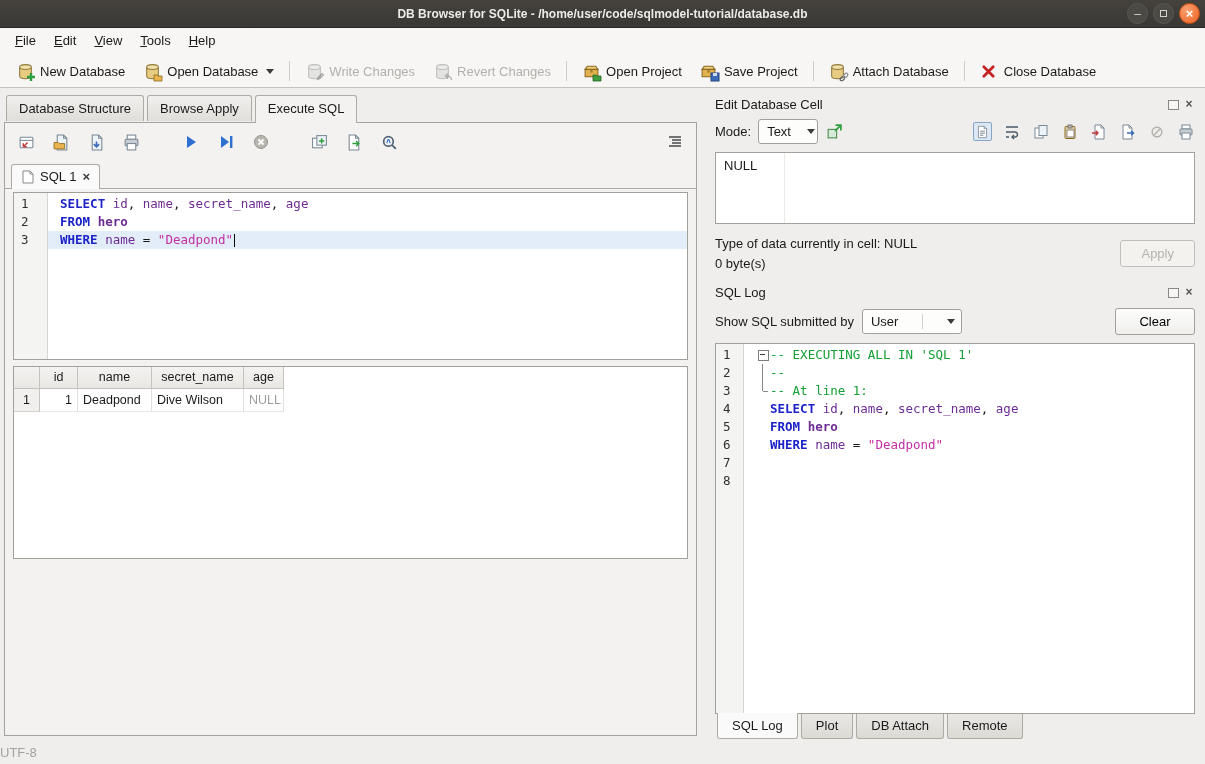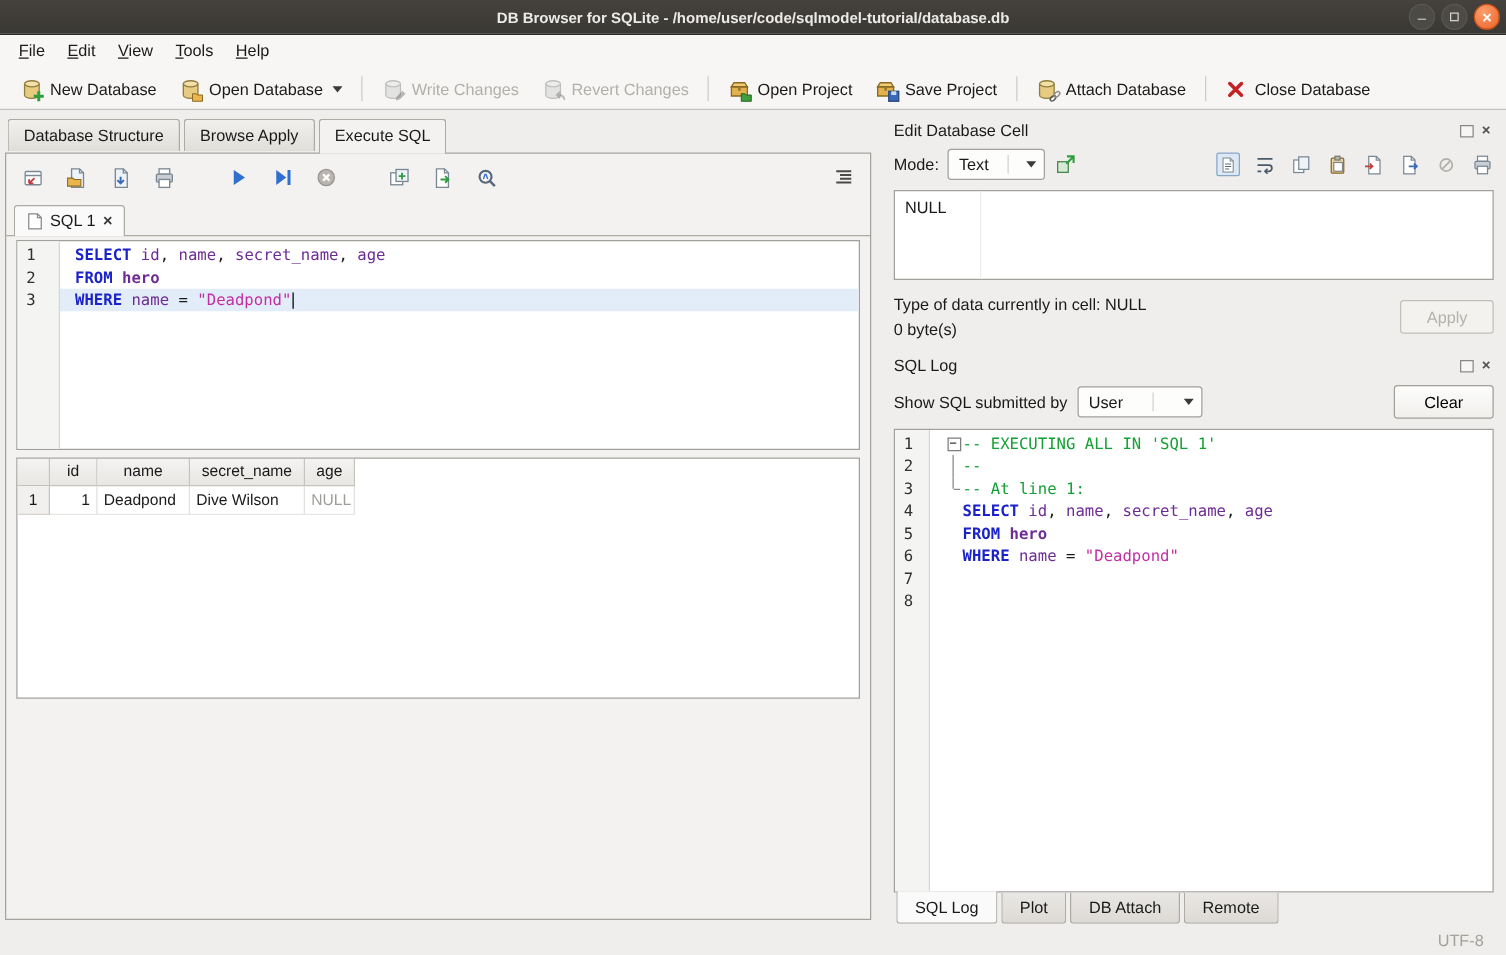--- a/index.html
+++ b/index.html
@@ -139,21 +139,21 @@
   .dock-btns { display:flex; gap:4px; align-items:center; }
   .dock-float { width:11px; height:10px; border:1px solid #8a8884; background:#f7f6f4; display:block; }
   .dock-close { width:12px; height:12px; color:#55534f; font-size:12px; line-height:11px; text-align:center; font-weight:bold; }
 
   .cell-controls { display:flex; align-items:center; margin-top:7px; gap:7px; flex:none; }
   .combo {
     display:inline-flex; align-items:center; justify-content:space-between;
     background:#fdfdfc; border:1px solid #a2a09b; border-radius:3px; height:25px; padding:0 6px 0 8px; gap:8px;
   }
   .combo .sep { width:1px; height:15px; background:#d5d2cd; margin-right:-2px; }
-  .combo-mode { width:78px; }
+  .combo-mode { width:60px; }
   .combo-user { width:100px; }
   .icon-group { display:flex; align-items:center; gap:10px; margin-left:auto; }
   .tgl { padding:2px; border:1px solid transparent; border-radius:2px; }
   .tgl.active { border-color:#86a6c8; background:#dce8f4; }
 
   .cell-editor {
     margin-top:8px; height:72px; background:#fff; border:1px solid #a2a09b; flex:none;
     padding:5px 8px; font-size:13px; position:relative;
   }
   .cell-editor::after { content:""; position:absolute; left:68px; top:0; bottom:0; width:1px; background:#edebe8; }
@@ -173,21 +173,21 @@
   .gutter-log { width:28px; }
 
   .bottom-tabs { display:flex; height:26px; flex:none; padding-left:2px; }
   .btab {
     padding:4px 14px; margin-right:3px; border:1px solid #aeaba5; border-top:none;
     border-radius:0 0 3px 3px; background:linear-gradient(#e9e7e4,#dddad5); height:25px;
   }
   .btab.active { background:#fbfafa; margin-top:-1px; height:26px; padding-top:5px; }
 
   
-  .statusbar { height:24px; flex:none; display:flex; align-items:center; justify-content:flex-end; padding-right:18px; color:#a5a29c; }
+  .statusbar { height:24px; flex:none; display:flex; align-items:center; justify-content:flex-start; padding-right:18px; color:#a5a29c; }
 </style>
 </head>
 <body>
 
 <div class="window">
 
   <div class="titlebar">
     <div class="title">DB Browser for SQLite - /home/user/code/sqlmodel-tutorial/database.db</div>
     <div class="win-controls">
       <div class="winbtn">

